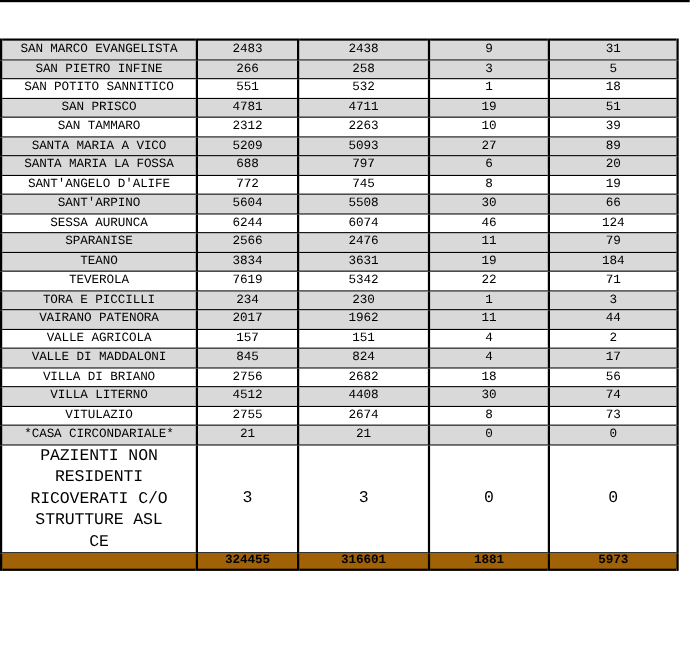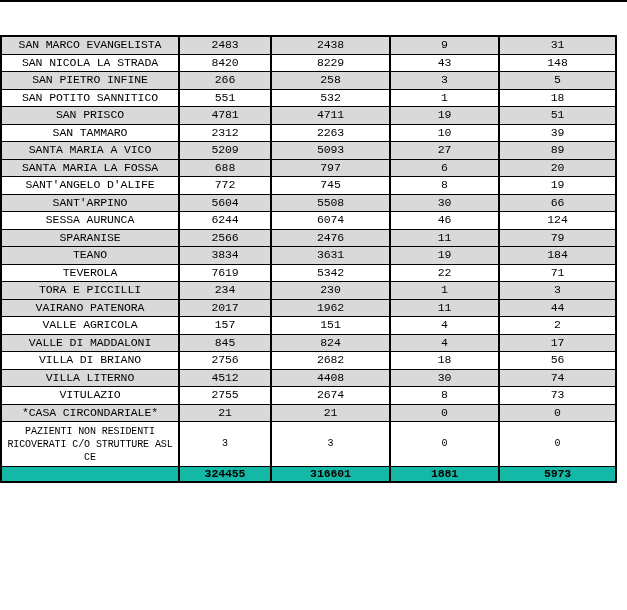--- a/index.html
+++ b/index.html
@@ -41,29 +41,29 @@
     height: 16.5px;
     line-height: 1.05;
     overflow: hidden;
     white-space: nowrap;
   }
   table.muni-table { border: 2px solid #000000; }
   tr.gray td { background: #d9d9d9; }
   tr.white td { background: #ffffff; }
   tr.tall td {
     height: 44px;
-    font-size: 10px;
+    font-size: 15px;
   }
   tr.tall td.name-cell {
     white-space: pre-line;
     line-height: 1.3;
   }
   tr.totals td {
     font-weight: bold;
-    background: #14b8a6;
+    background: #a16207;
     height: 14px;
   }
 </style>
 </head>
 <body>
 
 <div class="top-sliver"></div>
 
 <table class="muni-table">
   <colgroup>
@@ -74,27 +74,20 @@
     <col style="width:117px">
   </colgroup>
   <tbody>
       <tr class="gray">
         <td class="name-cell">SAN MARCO EVANGELISTA</td>
         <td>2483</td>
         <td>2438</td>
         <td>9</td>
         <td>31</td>
       </tr>
-      <tr class="white">
-        <td class="name-cell">SAN NICOLA LA STRADA</td>
-        <td>8420</td>
-        <td>8229</td>
-        <td>43</td>
-        <td>148</td>
-      </tr>
       <tr class="gray">
         <td class="name-cell">SAN PIETRO INFINE</td>
         <td>266</td>
         <td>258</td>
         <td>3</td>
         <td>5</td>
       </tr>
       <tr class="white">
         <td class="name-cell">SAN POTITO SANNITICO</td>
         <td>551</td>

